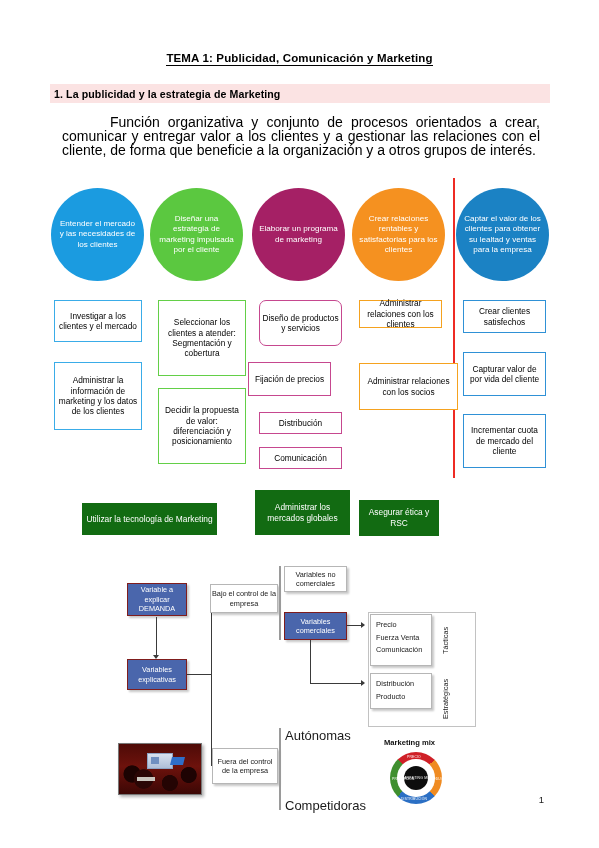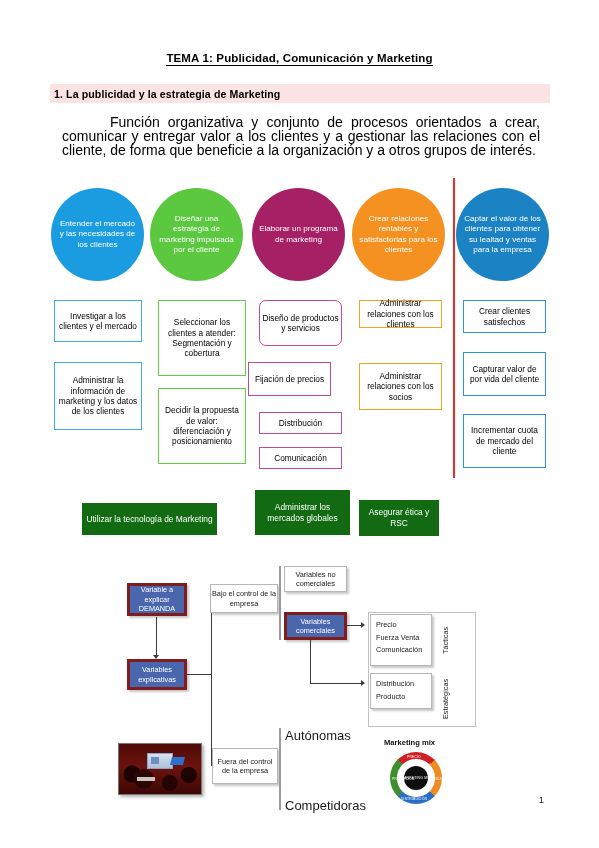--- a/index.html
+++ b/index.html
@@ -82,21 +82,21 @@
   .nb{ 
     position:absolute;box-sizing:border-box;
     background:#fff;border:1px solid #b6b6b6;
     box-shadow:2px 2px 2px rgba(0,0,0,.22);
     display:flex;align-items:center;justify-content:center;
     text-align:center;
     font-size:7.3px;line-height:9.4px;color:#1a1a1a;
   }
   .bb{ 
     position:absolute;box-sizing:border-box;
-    background:#4a66ac;border:3px solid #7f1d1d;
+    background:#4a66ac;border:1px solid #7f1d1d;
     box-shadow:2px 2px 2px rgba(0,0,0,.22);
     display:flex;align-items:center;justify-content:center;
     text-align:center;
     font-size:7.3px;line-height:9.4px;color:#ffffff;
   }
   .lbl{position:absolute;font-size:13px;line-height:9.4px;color:#1a1a1a;}
   .ln{position:absolute;background:#3a3a3a;}
   .brk{position:absolute;background:#9a9a9a;width:1.6px;}
   .listbox{
     position:absolute;box-sizing:border-box;
@@ -206,21 +206,21 @@
 
   <div class="bx" style="left:158px;top:300px;width:88px;height:76px;border-color:#63cf47;">Seleccionar los clientes a atender: Segmentación y cobertura</div>
   <div class="bx" style="left:158px;top:388px;width:88px;height:76px;border-color:#63cf47;">Decidir la propuesta de valor: diferenciación y posicionamiento</div>
 
   <div class="bx" style="left:259px;top:300px;width:83px;height:46px;border-color:#c6488f;border-radius:7px;">Diseño de productos y servicios</div>
   <div class="bx" style="left:248px;top:362px;width:83px;height:34px;border-color:#c6488f;">Fijación de precios</div>
   <div class="bx" style="left:259px;top:412px;width:83px;height:22px;border-color:#c6488f;">Distribución</div>
   <div class="bx" style="left:259px;top:447px;width:83px;height:22px;border-color:#c6488f;">Comunicación</div>
 
   <div class="bx" style="left:359px;top:300px;width:83px;height:28px;border-color:#f5a21f;">Administrar relaciones con los clientes</div>
-  <div class="bx" style="left:359px;top:363px;width:83px;height:47px;border-color:#f5a21f;">Administrar relaciones con los socios</div>
+  <div class="bx" style="left:359px;top:363px;width:99px;height:47px;border-color:#f5a21f;">Administrar relaciones con los socios</div>
 
   <div class="bx" style="left:463px;top:300px;width:83px;height:33px;border-color:#2f91d6;">Crear clientes satisfechos</div>
   <div class="bx" style="left:463px;top:352px;width:83px;height:44px;border-color:#2f91d6;">Capturar valor de por vida del cliente</div>
   <div class="bx" style="left:463px;top:414px;width:83px;height:54px;border-color:#2f91d6;">Incrementar cuota de mercado del cliente</div>
 
   <div class="gbx" style="left:82px;top:503px;width:135px;height:32px;">Utilizar la tecnología de Marketing</div>
   <div class="gbx" style="left:255px;top:490px;width:95px;height:45px;">Administrar los mercados globales</div>
   <div class="gbx" style="left:359px;top:500px;width:80px;height:36px;">Asegurar ética y RSC</div>
 
   <div class="dgm">

